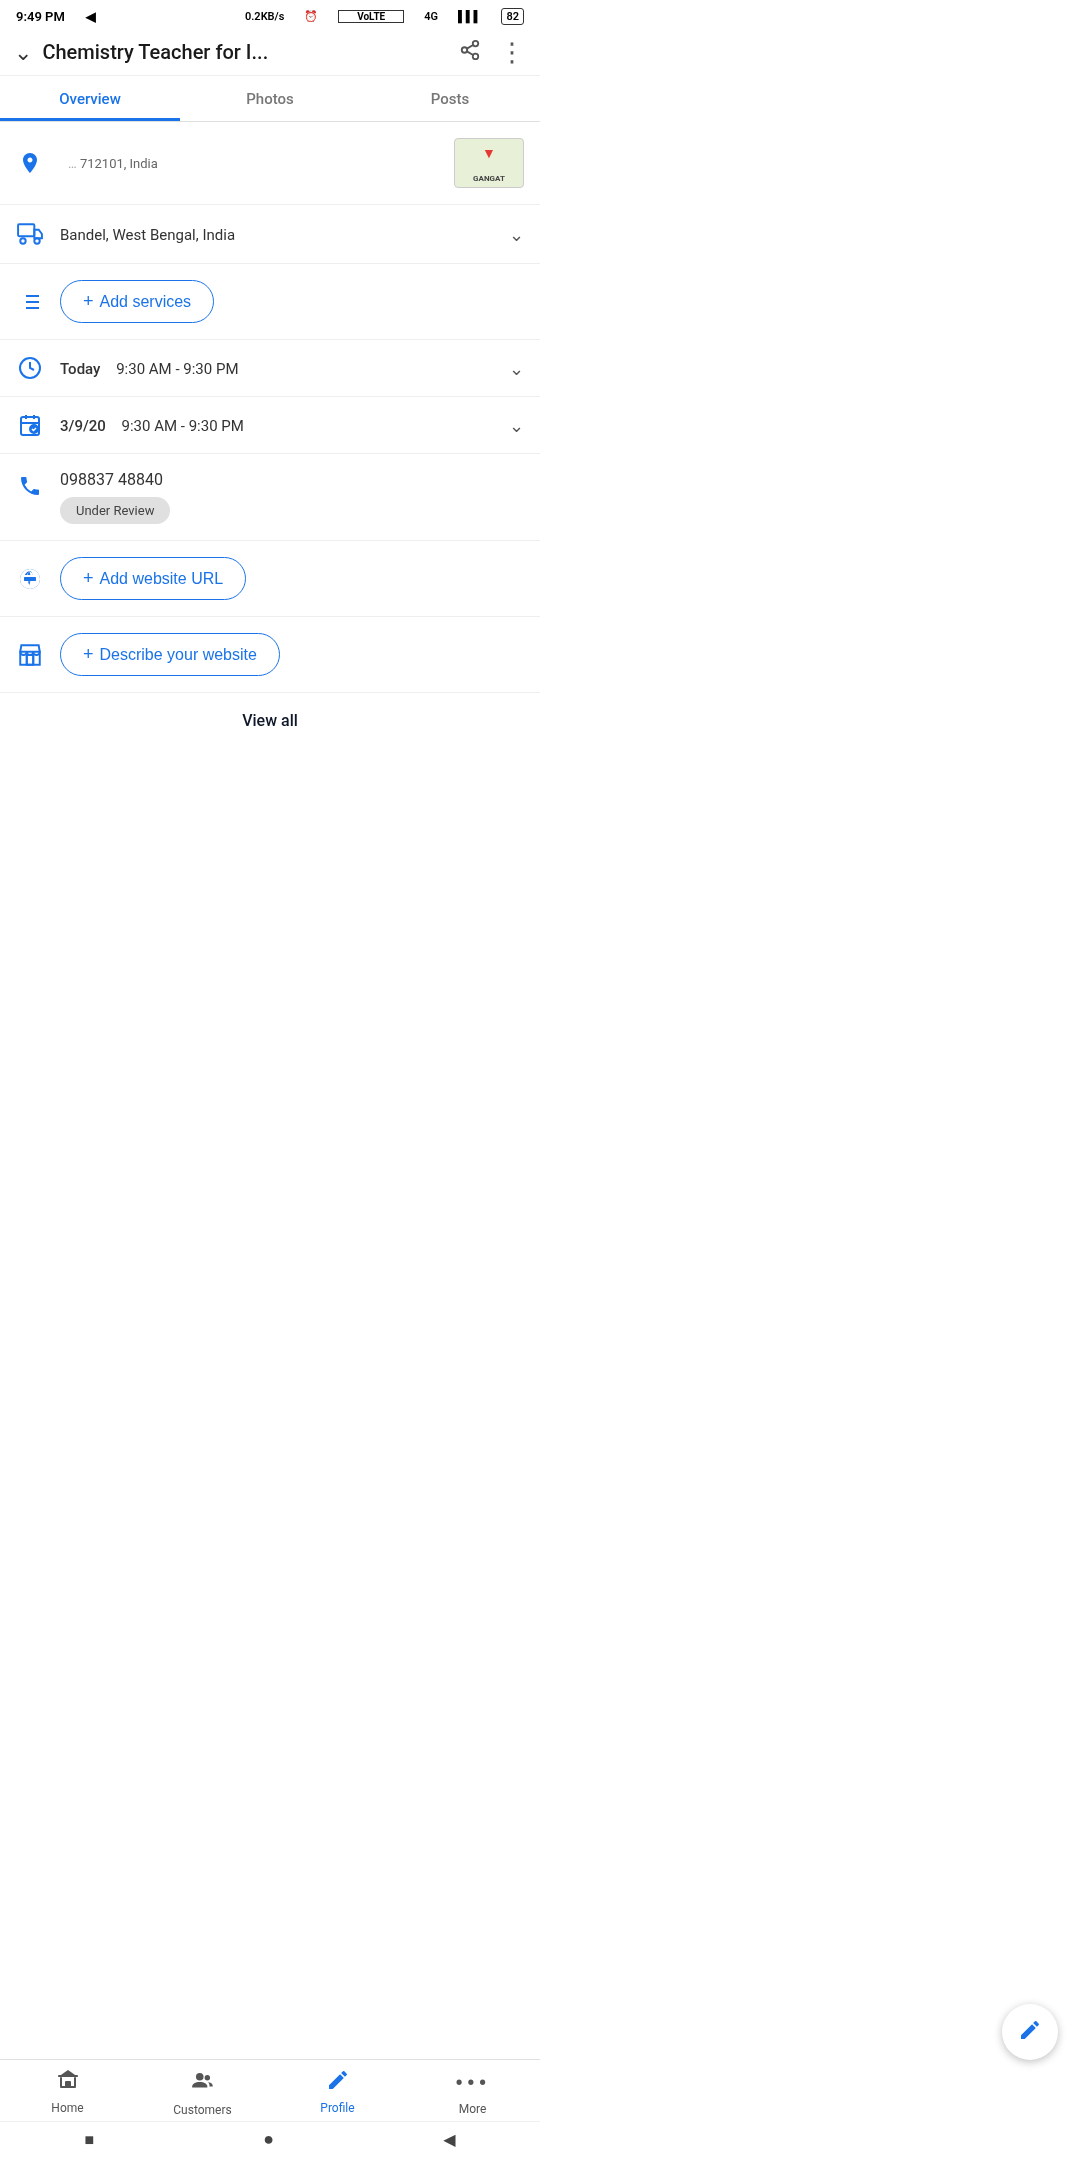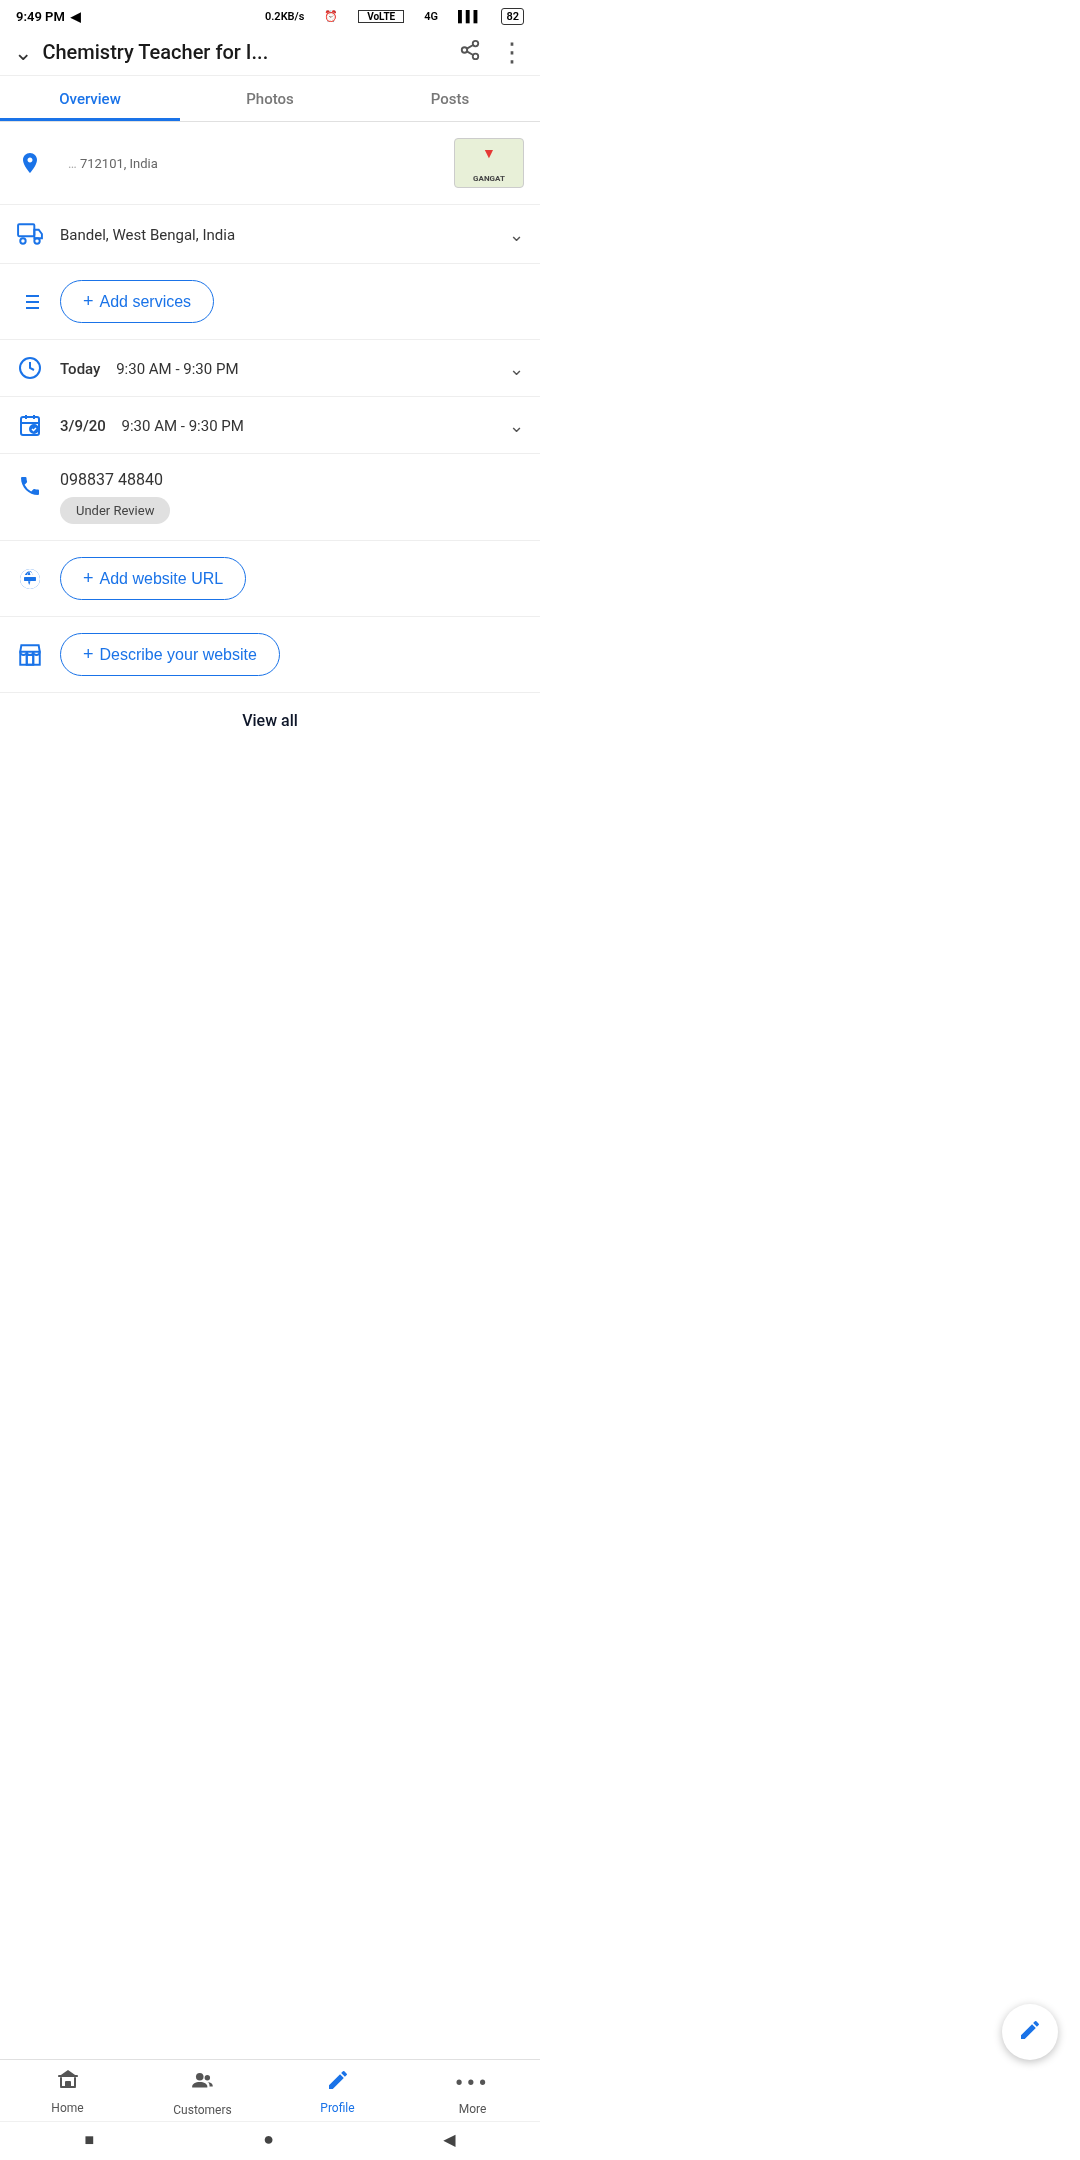--- a/index.html
+++ b/index.html
@@ -15,21 +15,21 @@
     
     .status-bar {
       display: flex;
       justify-content: space-between;
       align-items: center;
       padding: 8px 16px 4px;
       font-size: 13px;
       font-weight: 600;
       background: #fff;
     }
-    .status-left { display: flex; align-items: center; gap: 6px; }
+    .status-left { display: flex; align-items: center; gap: 21px; }
     .status-right { display: flex; align-items: center; gap: 20px; font-size: 11px; justify-content: flex-end; }
 
     
     .header {
       display: flex;
       align-items: center;
       padding: 8px 14px;
       background: #fff;
       border-bottom: 1px solid #eee;
     }
@@ -269,21 +269,21 @@
 <body>
 
 <div class="status-bar">
   <div class="status-left">
     <span>9:49 PM</span>
     <span style="font-size:13px;">◀</span>
   </div>
   <div class="status-right">
     <span>0.2KB/s</span>
     <span>⏰</span>
-    <span style="font-size:10px;font-weight:bold;border:1px solid #333;padding:0 8px;">VoLTE</span>
+    <span style="font-size:10px;font-weight:bold;border:1px solid #333;padding:0 18px;">VoLTE</span>
     <span>4G</span>
     <span>▌▌▌</span>
     <span style="border:1.5px solid #333;border-radius:3px;padding:1px 4px;">
       <span>82</span>
     </span>
   </div>
 </div>
 
 <div class="header">
   <span class="header-chevron">⌄</span>

